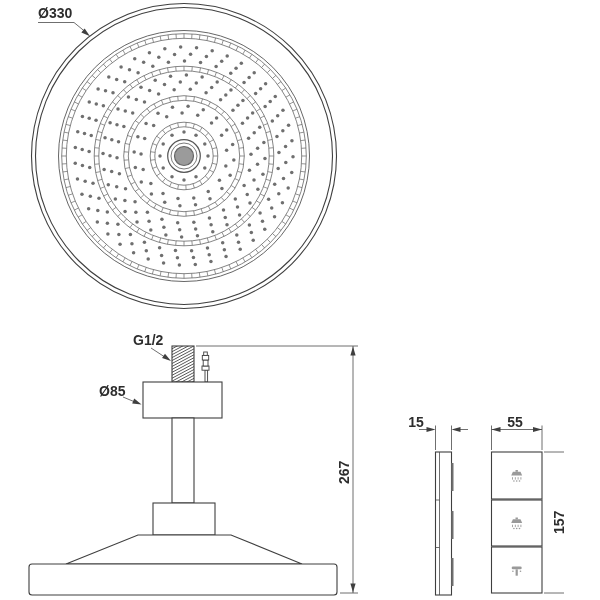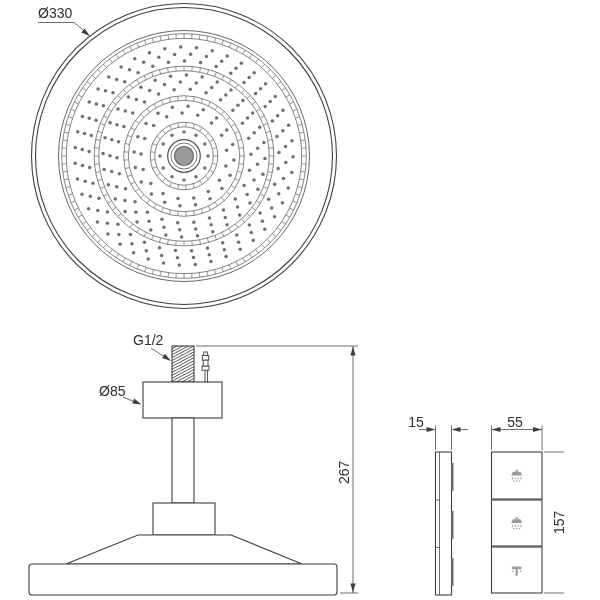--- a/index.html
+++ b/index.html
@@ -1,16 +1,16 @@
 <!DOCTYPE html>
 <html><head>
 <meta charset="utf-8">
 <style>
   html,body{margin:0;padding:0;background:#ffffff;}
-  .canvas{position:relative;width:564px;height:600px;background:#ffffff;overflow:hidden;}
+  .canvas{position:relative;width:564px;height:600px;background:#ffffff;overflow:hidden;font-weight:bold;}
   svg{display:block;}
   .lbl{font-family:"Liberation Sans",sans-serif;font-size:14px;fill:#2d2d2d;}
   .ol{stroke:#3f3f3f;stroke-width:1.1;fill:#ffffff;}
   .oln{stroke:#3f3f3f;stroke-width:1.1;fill:none;}
   .thin{stroke:#4a4a4a;stroke-width:0.8;fill:none;}
   .arr{fill:#3f3f3f;stroke:none;}
 </style>
 </head>
 <body>
 

